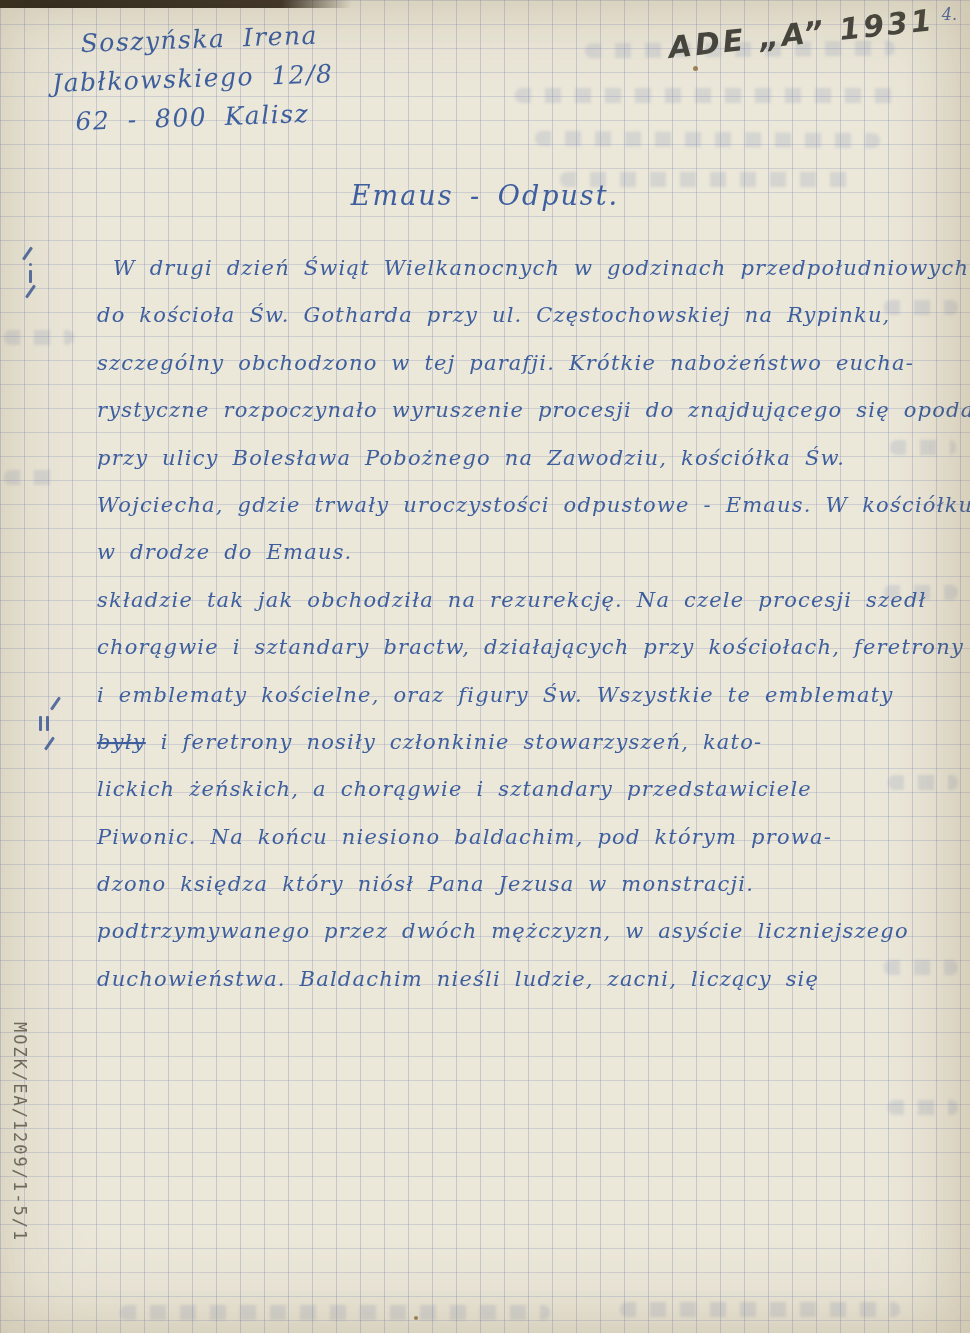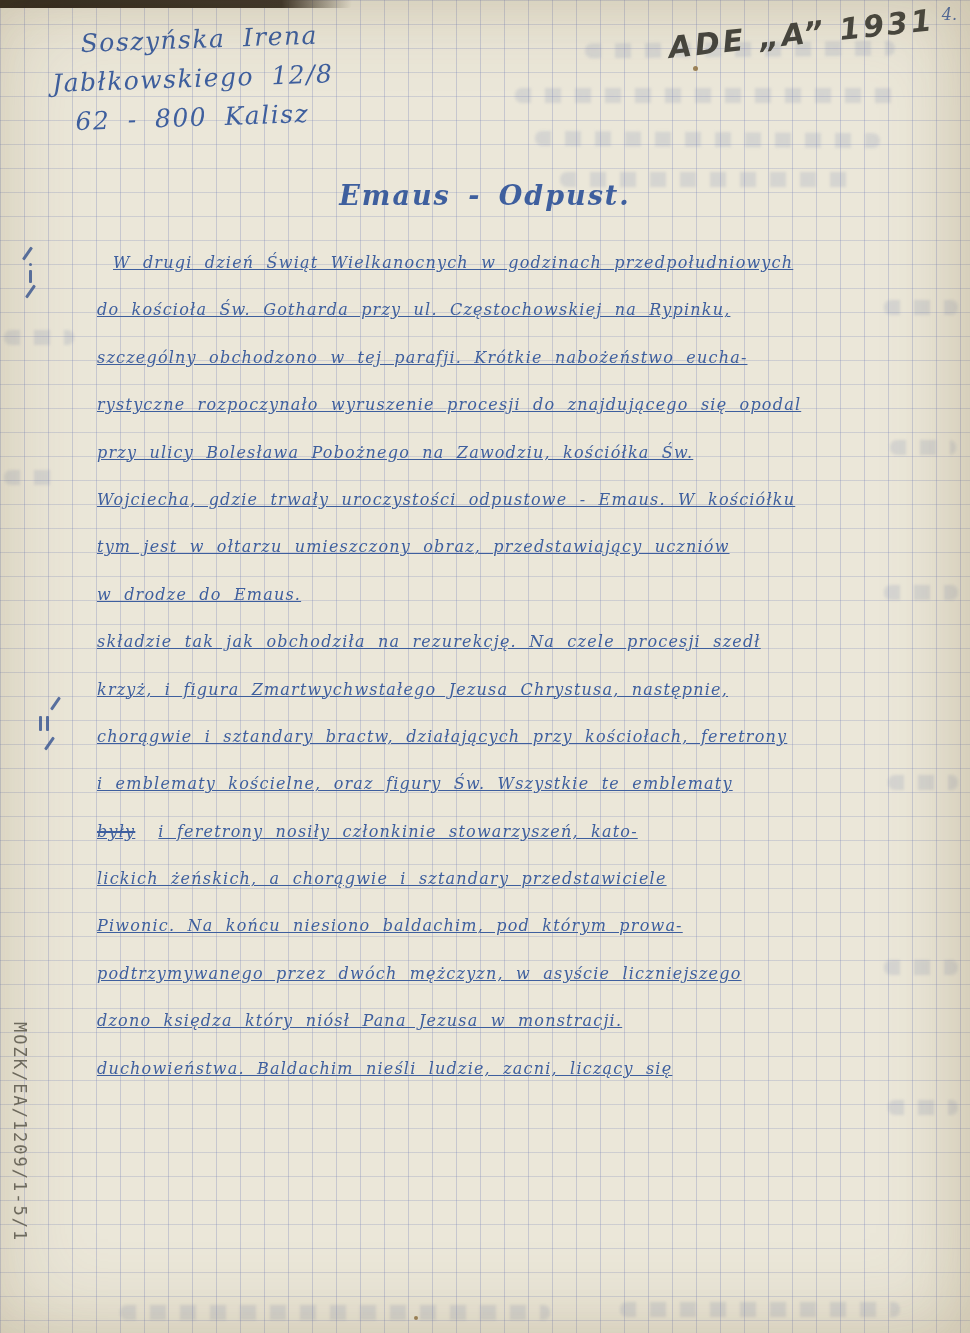--- a/index.html
+++ b/index.html
@@ -36,29 +36,29 @@
     font-family:"DejaVu Sans", sans-serif; font-weight:bold; font-style:italic;
     font-size:30px; letter-spacing:3px; color:#45453f;
     transform:rotate(-6deg); white-space:nowrap;
   }
   .pagenum {
     position:absolute; top:5px; right:13px;
     font-size:16px; color:#4a69a8; font-style:italic;
   }
   .title {
     position:absolute; top:180px; left:0; width:100%;
-    text-align:center; font-size:27px; letter-spacing:2px; word-spacing:6px;font-weight:bold;
+    text-align:center; font-size:27px; letter-spacing:2px; word-spacing:6px;
   }
   .bodytext {
-    position:absolute; top:239px; left:97px; width:860px;
-    font-size:16px; line-height:47.4px; letter-spacing:1.2px; word-spacing:6px;text-decoration:underline;
+    position:absolute; top:245px; left:97px; width:860px;
+    font-size:21px; line-height:47.4px; letter-spacing:1.2px; word-spacing:6px;
   }
   .line { white-space:nowrap; height:47.4px; overflow:visible; }
   .line.indent { padding-left:16px; }
-  .struck { text-decoration:line-through; text-decoration-thickness:2px; margin-right:23px; }
+  .struck { text-decoration:line-through; text-decoration-thickness:2px; margin-right:15px; }
   .inventory {
     position:absolute; top:1022px; left:30px;
     font-family:"DejaVu Sans Mono", monospace; font-size:17px; letter-spacing:2px;
     color:#6e6c62; transform:rotate(90deg); transform-origin:0 0; white-space:nowrap;
   }
   .ghost {
     position:absolute; height:15px; border-radius:7px;
     background:repeating-linear-gradient(90deg, rgba(104,120,168,.17) 0 16px, rgba(104,120,168,0) 16px 30px);
     filter:blur(1.6px); pointer-events:none;
   }
@@ -110,31 +110,29 @@
   <div class="mark" style="left:46px; top:716px; width:3px;  height:15px;"></div>
   <div class="mark" style="left:42px; top:742px; width:15px; height:3px; transform:rotate(-55deg);"></div>
 
   <div class="bodytext ink">
     <div class="line indent">W drugi dzień Świąt Wielkanocnych w godzinach przedpołudniowych</div>
     <div class="line">do kościoła Św. Gotharda przy ul. Częstochowskiej na Rypinku,</div>
     <div class="line">szczególny obchodzono w tej parafji. Krótkie nabożeństwo eucha-</div>
     <div class="line">rystyczne rozpoczynało wyruszenie procesji do znajdującego się opodal</div>
     <div class="line">przy ulicy Bolesława Pobożnego na Zawodziu, kościółka Św.</div>
     <div class="line">Wojciecha, gdzie trwały uroczystości odpustowe - Emaus. W kościółku</div>
-    <div class="line">tym jest w ołtarzu umieszczony   obraz, przedstawiający uczniów</div>
     <div class="line">w drodze do Emaus.</div>
     <div class="line">składzie tak jak obchodziła na rezurekcję. Na czele procesji szedł</div>
-    <div class="line">krzyż, i figura Zmartwychwstałego Jezusa Chrystusa, następnie,</div>
     <div class="line">chorągwie i sztandary bractw, działających przy kościołach, feretrony</div>
     <div class="line">i emblematy kościelne, oraz figury Św. Wszystkie te emblematy</div>
     <div class="line">
       <span class="struck">były</span><span>i feretrony nosiły członkinie stowarzyszeń, kato-</span>
     </div>
     <div class="line">lickich żeńskich, a chorągwie i sztandary przedstawiciele</div>
     <div class="line">Piwonic. Na końcu niesiono baldachim, pod którym prowa-</div>
+    <div class="line">dzono księdza który niósł Pana Jezusa w monstracji.</div>
     <div class="line">podtrzymywanego przez dwóch mężczyzn, w asyście liczniejszego</div>
-    <div class="line">dzono księdza który niósł Pana Jezusa w monstracji.</div>
     <div class="line">duchowieństwa. Baldachim nieśli ludzie, zacni, liczący się</div>
   </div>
 
   <div class="inventory">MOZK/EA/1209/1-5/1</div>
 
 </div>
 
 </body></html>

